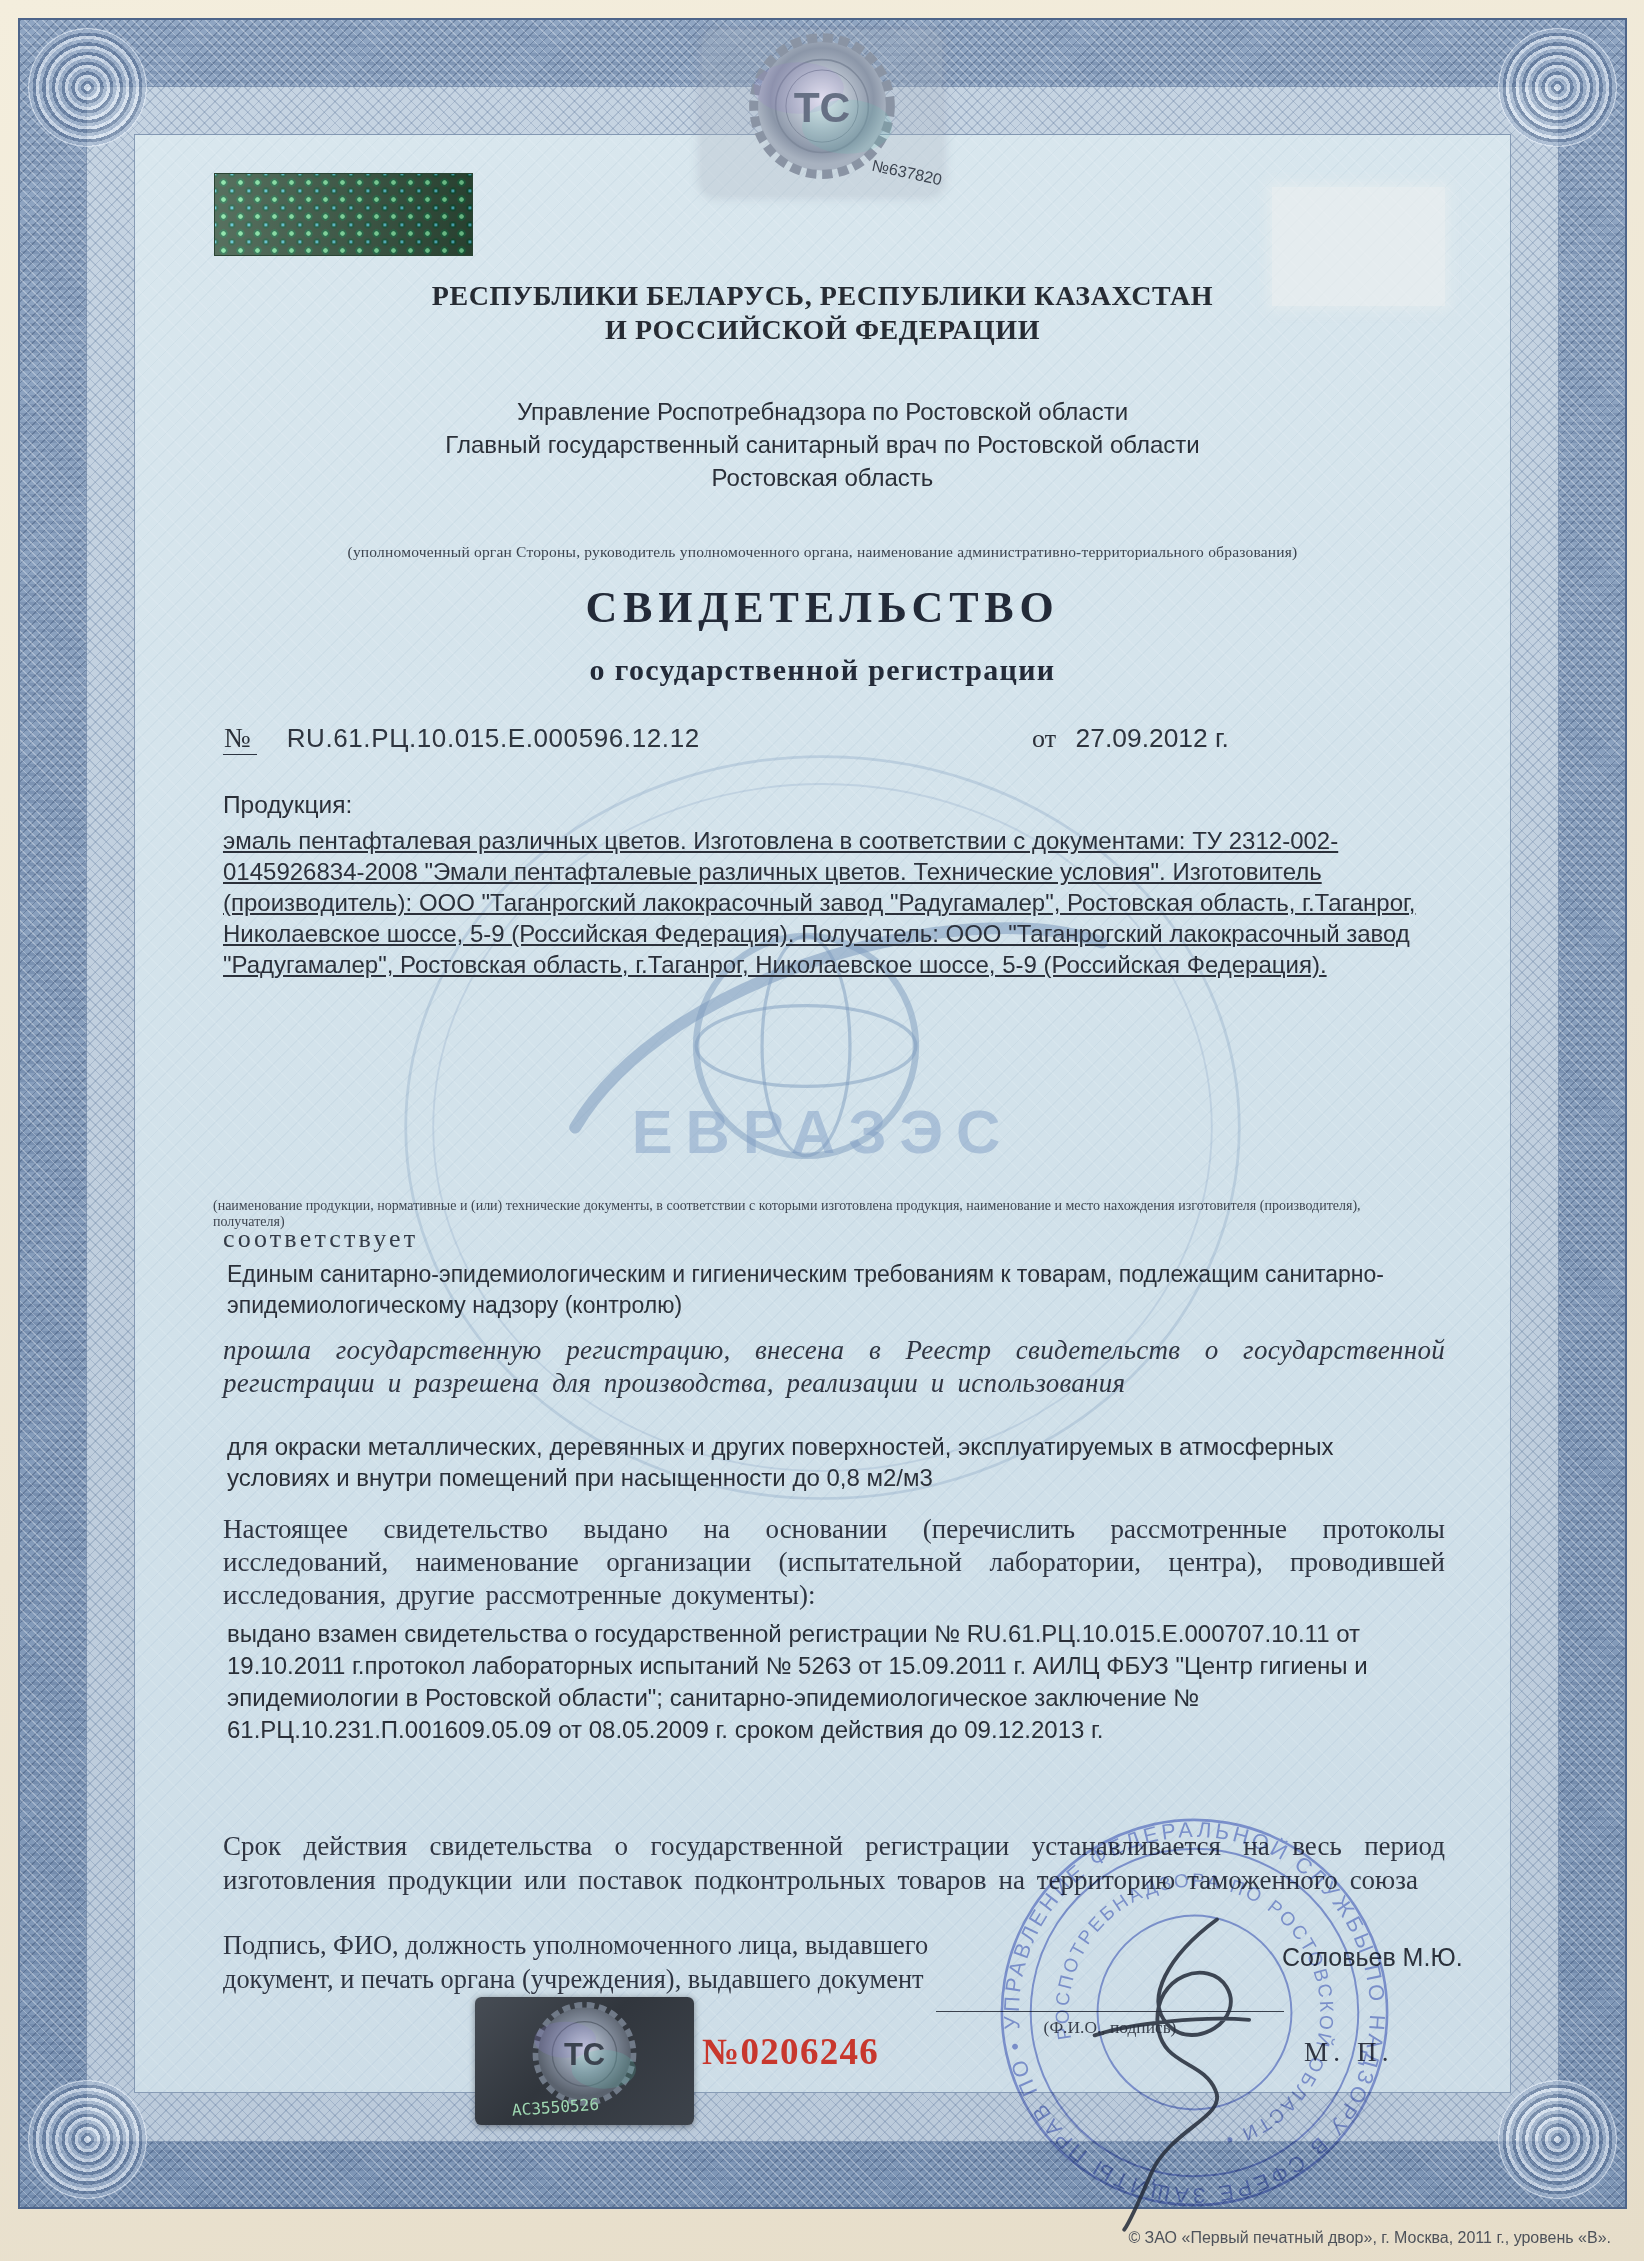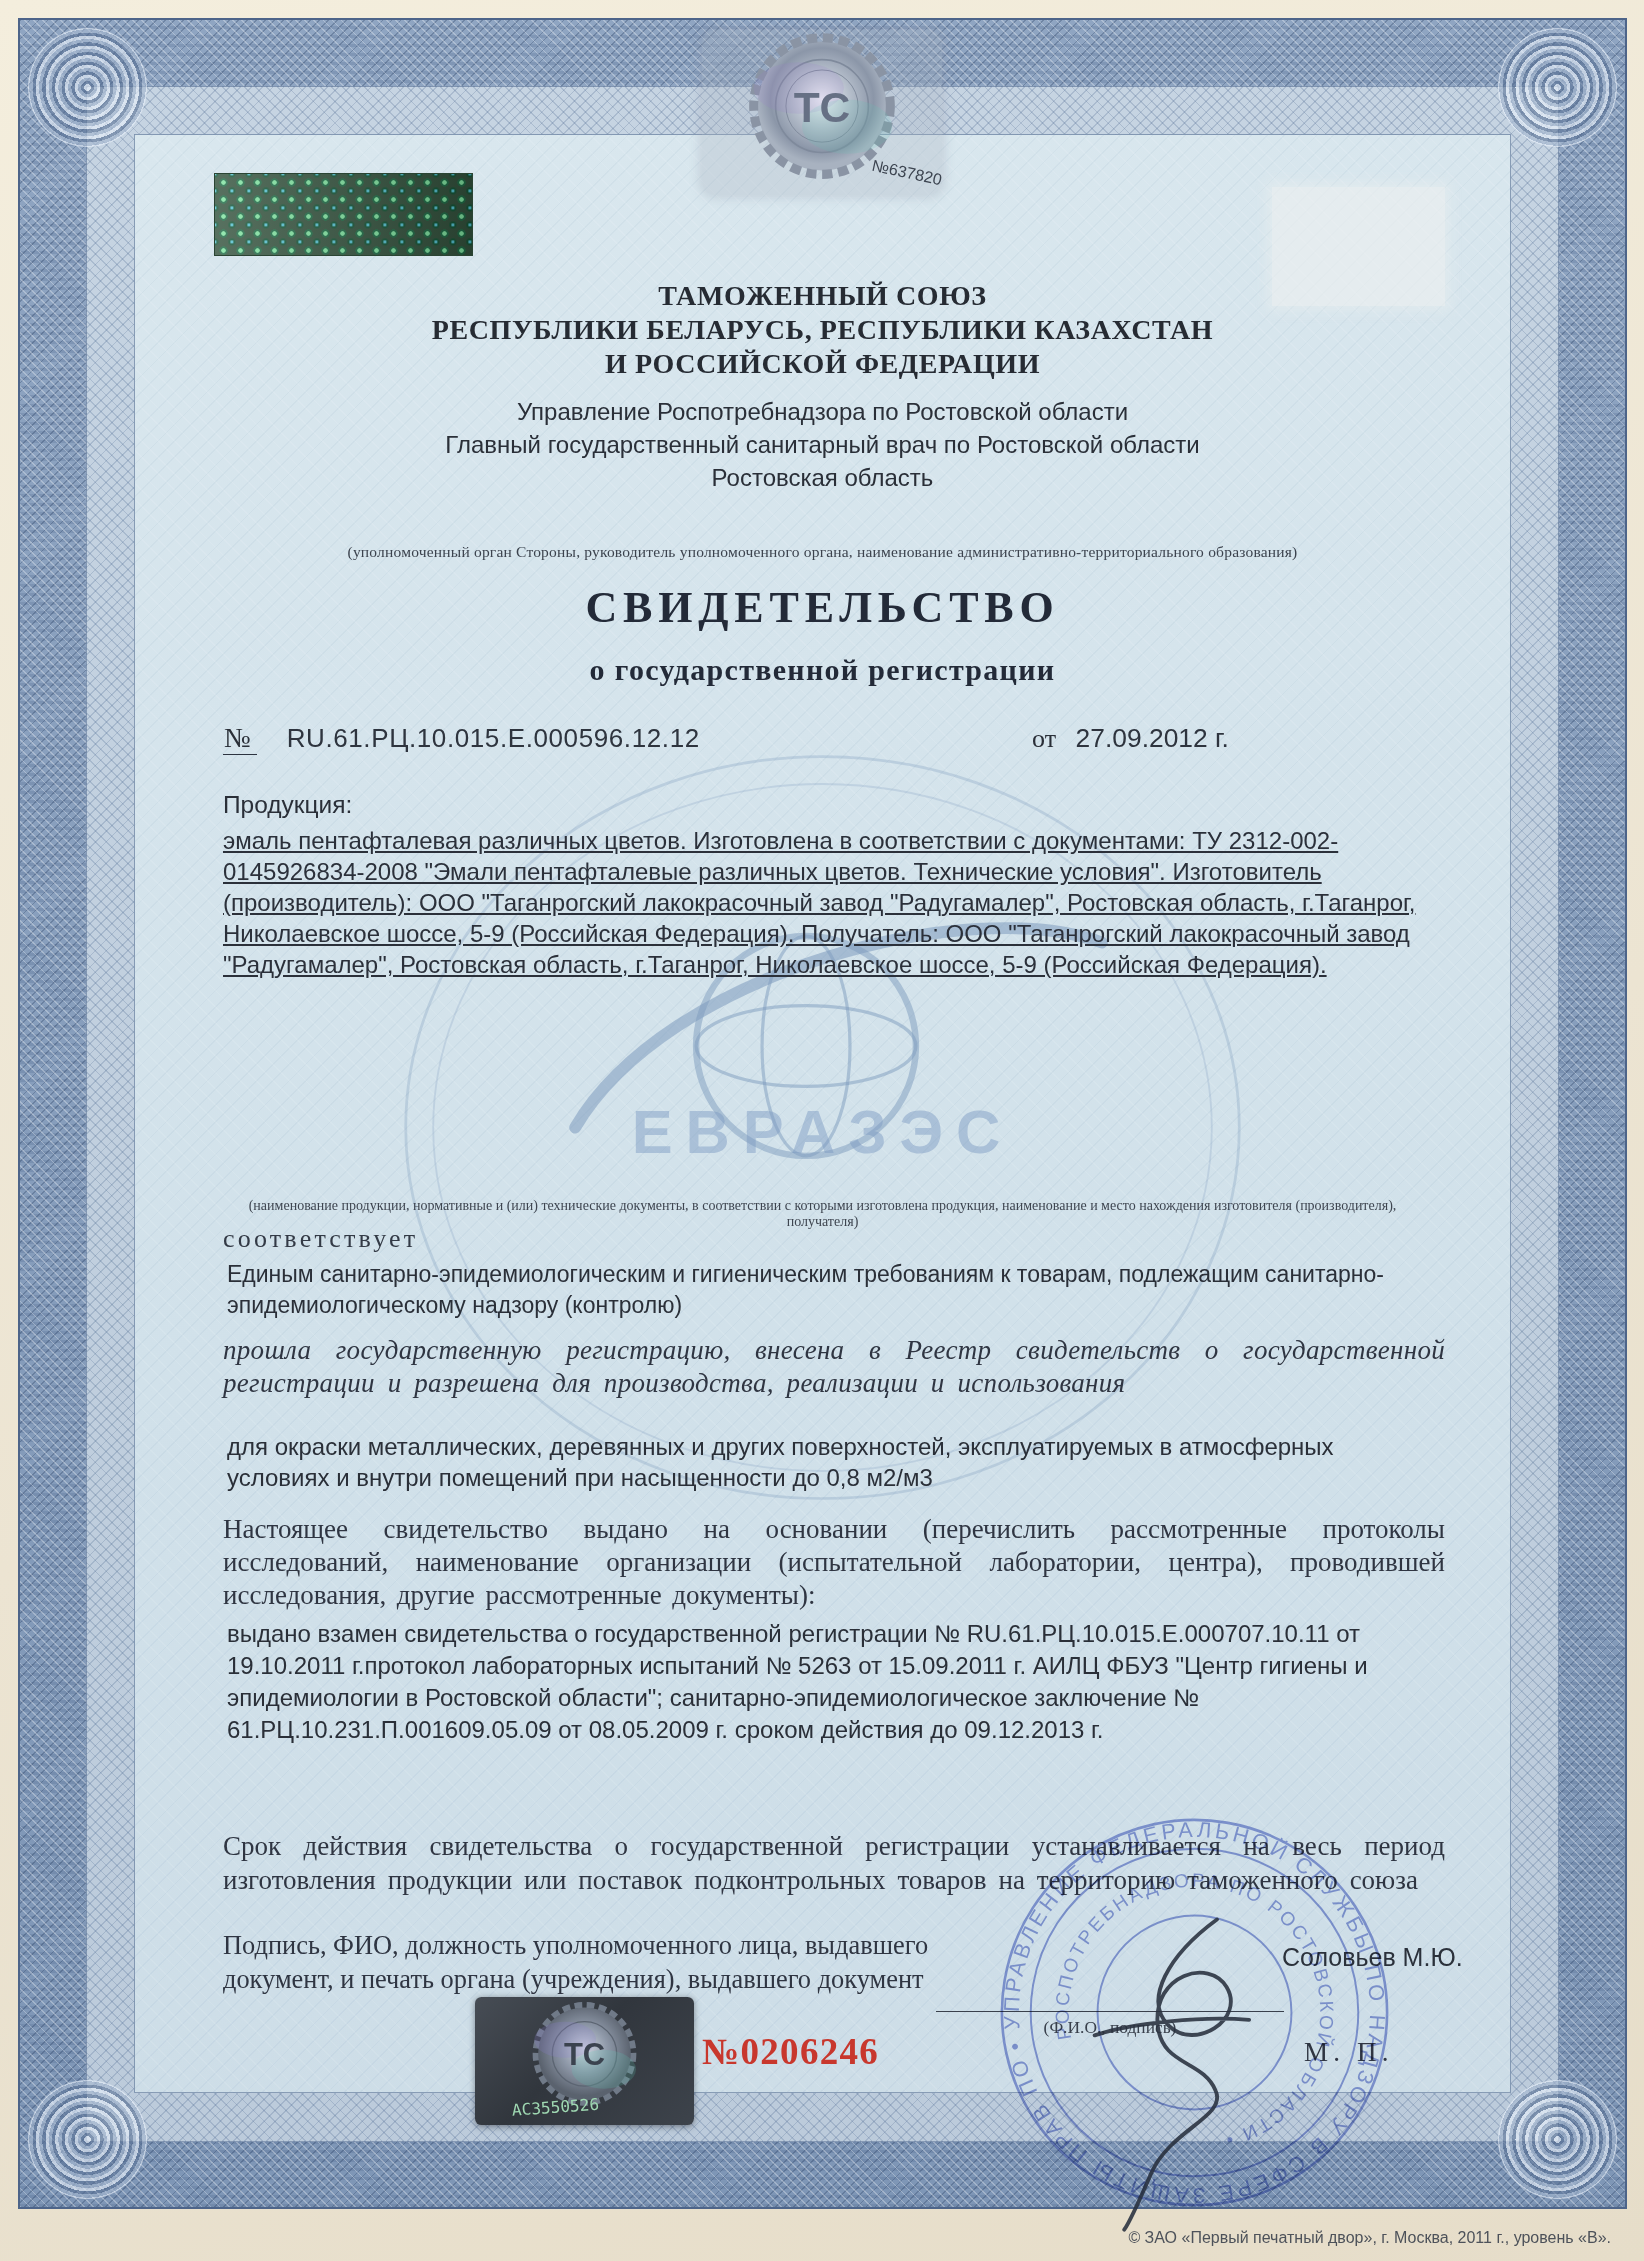--- a/index.html
+++ b/index.html
@@ -49,21 +49,21 @@
   .b-title{left:213px; top:582px; width:1219px; text-align:center; font-weight:700; font-size:44px; letter-spacing:5.8px; color:#232a38;}
   .b-subtitle{left:213px; top:653px; width:1219px; text-align:center; font-weight:700; font-size:30px; letter-spacing:1.3px; color:#232a38;}
   .b-reg{left:213px; top:722px; width:1222px; padding-left:9.7px;}
   .reg-no{font-size:28px; border-bottom:1.9px solid #2c3340; padding:0 6.4px 1.3px 1.3px;}
   .reg-num{font-size:26px; margin-left:27px; letter-spacing:0.6px; color:#2e343e;}
   .reg-right{position:absolute; left:819px; top:1.3px; white-space:nowrap;}
   .reg-ot{font-size:26px;}
   .reg-date{font-size:26.4px; margin-left:17px; color:#2e343e;}
   .b-prod-label{left:223px; top:791px; font-size:24.5px;}
   .b-prod{left:223px; top:826px; width:1222px; font-size:24px; line-height:1.29; color:#2b303a;text-decoration:underline;}
-  .b-prod-cap{left:213px; top:1198px; width:1219px; text-align:center; font-size:14px; color:#3e4550;}
+  .b-prod-cap{left:213px; top:1198px; width:1219px; font-size:14px; color:#3e4550;}
   .b-conform{left:223px; top:1224px; font-size:26px; letter-spacing:3.2px; color:#333a46;}
   .b-compl{left:227px; top:1259px; width:1174px; font-size:23px; line-height:1.33;}
   .b-regstmt{left:223px; top:1334px; width:1222px; font-size:27px; line-height:1.22; text-align:justify; word-spacing:5.8px; letter-spacing:0.3px; color:#2f3542;font-style:italic;}
   .b-usage{left:227px; top:1431px; width:1193px; font-size:24px; line-height:1.3;}
   .b-basis{left:223px; top:1513px; width:1222px; font-size:27px; line-height:1.22; text-align:justify; word-spacing:3.9px; color:#2f3542;}
   .b-basis-det{left:227px; top:1618px; width:1213px; font-size:24px; line-height:1.33;}
   .b-validity{left:223px; top:1784px; width:1222px; font-size:27px; line-height:1.25; text-align:justify; word-spacing:5.2px; color:#2f3542;margin-top:46px;}
   .b-signlabel{left:223px; top:1928px; width:729px; font-size:26.4px; line-height:1.3; color:#2f3542;}
   .b-name{left:1282px; top:1943px; font-size:25px; color:#2b313b;}
   .b-sigline{left:936px; top:2011px; width:348px; border-top:1.9px solid #39404c;}
@@ -116,21 +116,20 @@
       <ellipse cx="600" cy="470" rx="425" ry="375" stroke-width="2" opacity=".25"></ellipse>
       <circle cx="582" cy="381" r="120" stroke-width="7" opacity=".5"></circle>
       <ellipse cx="582" cy="381" rx="120" ry="44" stroke-width="3.5" opacity=".5"></ellipse>
       <ellipse cx="582" cy="381" rx="48" ry="120" stroke-width="3.5" opacity=".5"></ellipse>
       <path d="M 330,470 C 430,300 760,215 905,268" stroke-width="13" stroke-linecap="round" opacity=".55"></path>
     </g>
     <text x="600" y="498" text-anchor="middle" font-family="Liberation Sans, sans-serif" font-weight="bold" font-size="67" letter-spacing="14" fill="rgba(126,155,195,0.48)">ЕВРАЗЭС</text>
   </svg>
 
   <div class="tb b-union">
-    <div>ТАМОЖЕННЫЙ СОЮЗ</div>
     <div>РЕСПУБЛИКИ БЕЛАРУСЬ, РЕСПУБЛИКИ КАЗАХСТАН</div>
     <div>И РОССИЙСКОЙ ФЕДЕРАЦИИ</div>
   </div>
   <div class="tb b-auth sans">
     <div>Управление Роспотребнадзора по Ростовской области</div>
     <div>Главный государственный санитарный врач по Ростовской области</div>
     <div>Ростовская область</div>
   </div>
   <div class="tb b-auth-cap">(уполномоченный орган Стороны, руководитель уполномоченного органа, наименование административно-территориального образования)</div>
 

